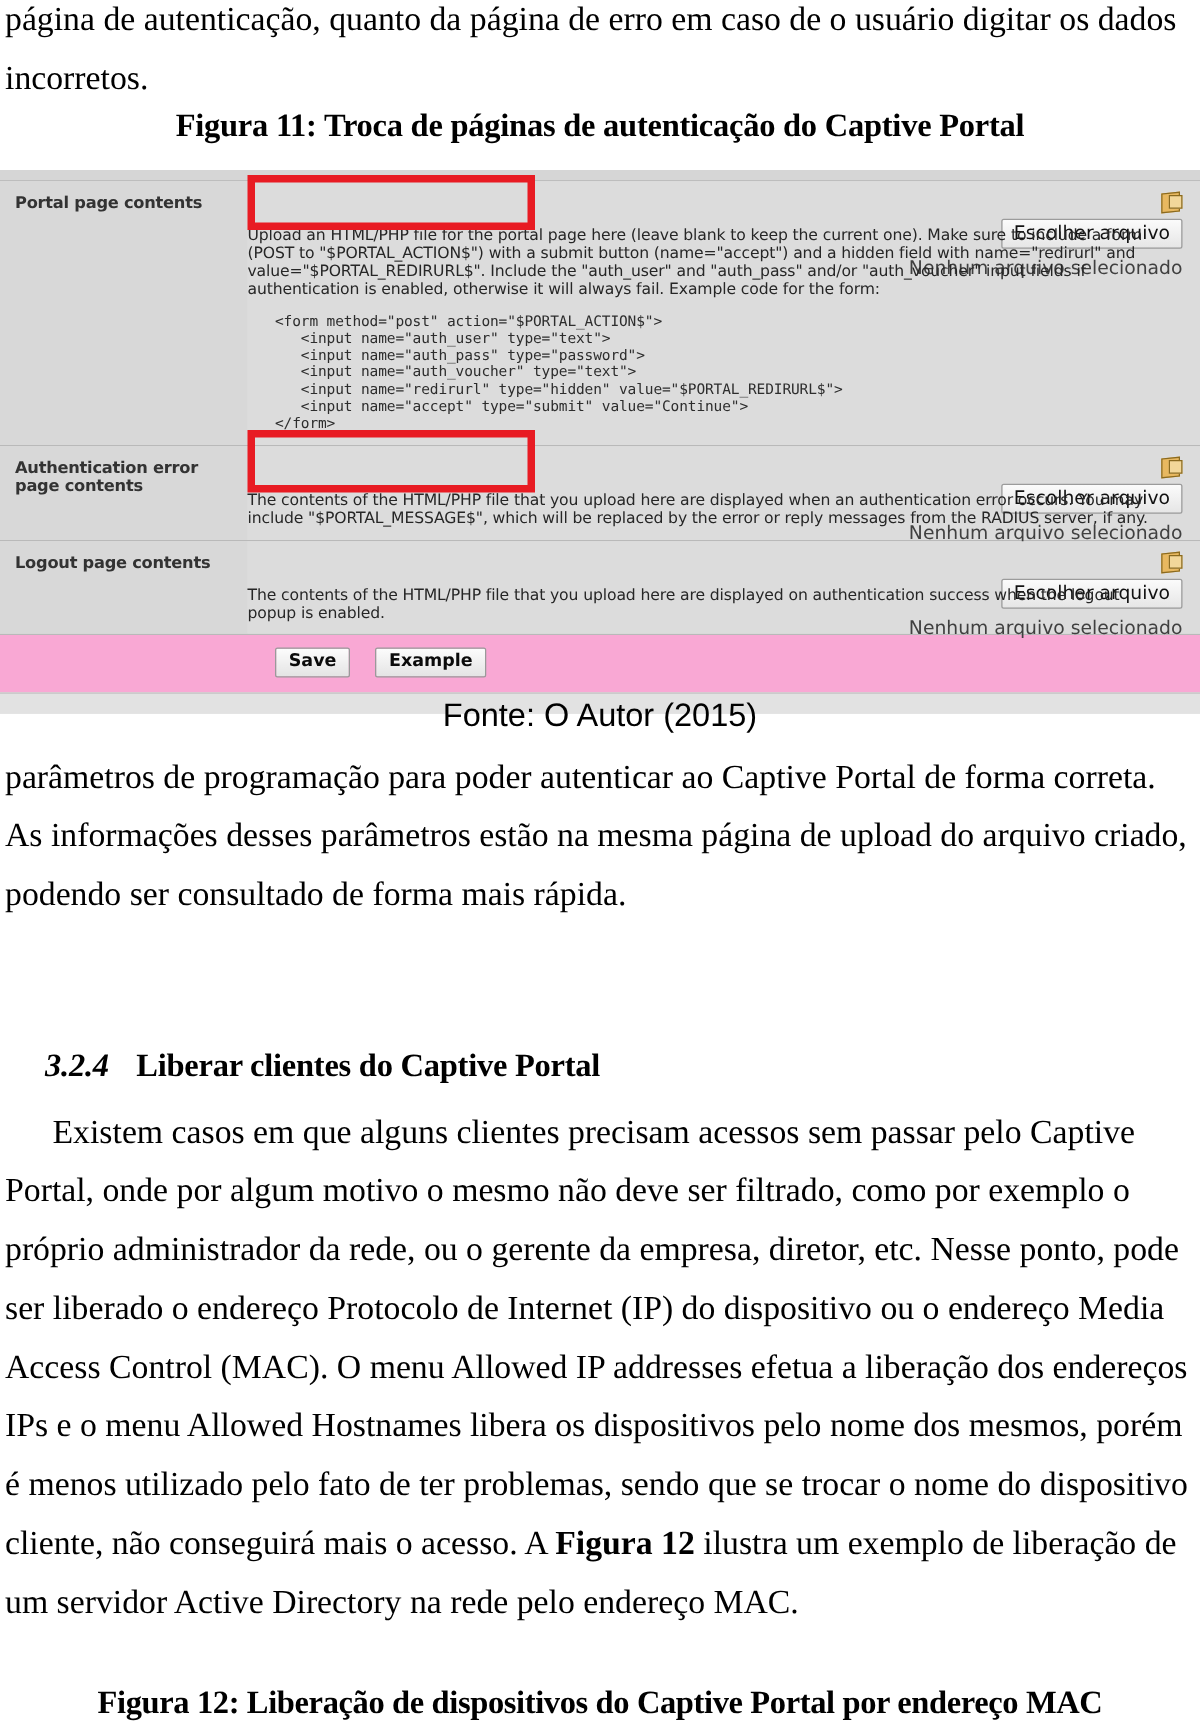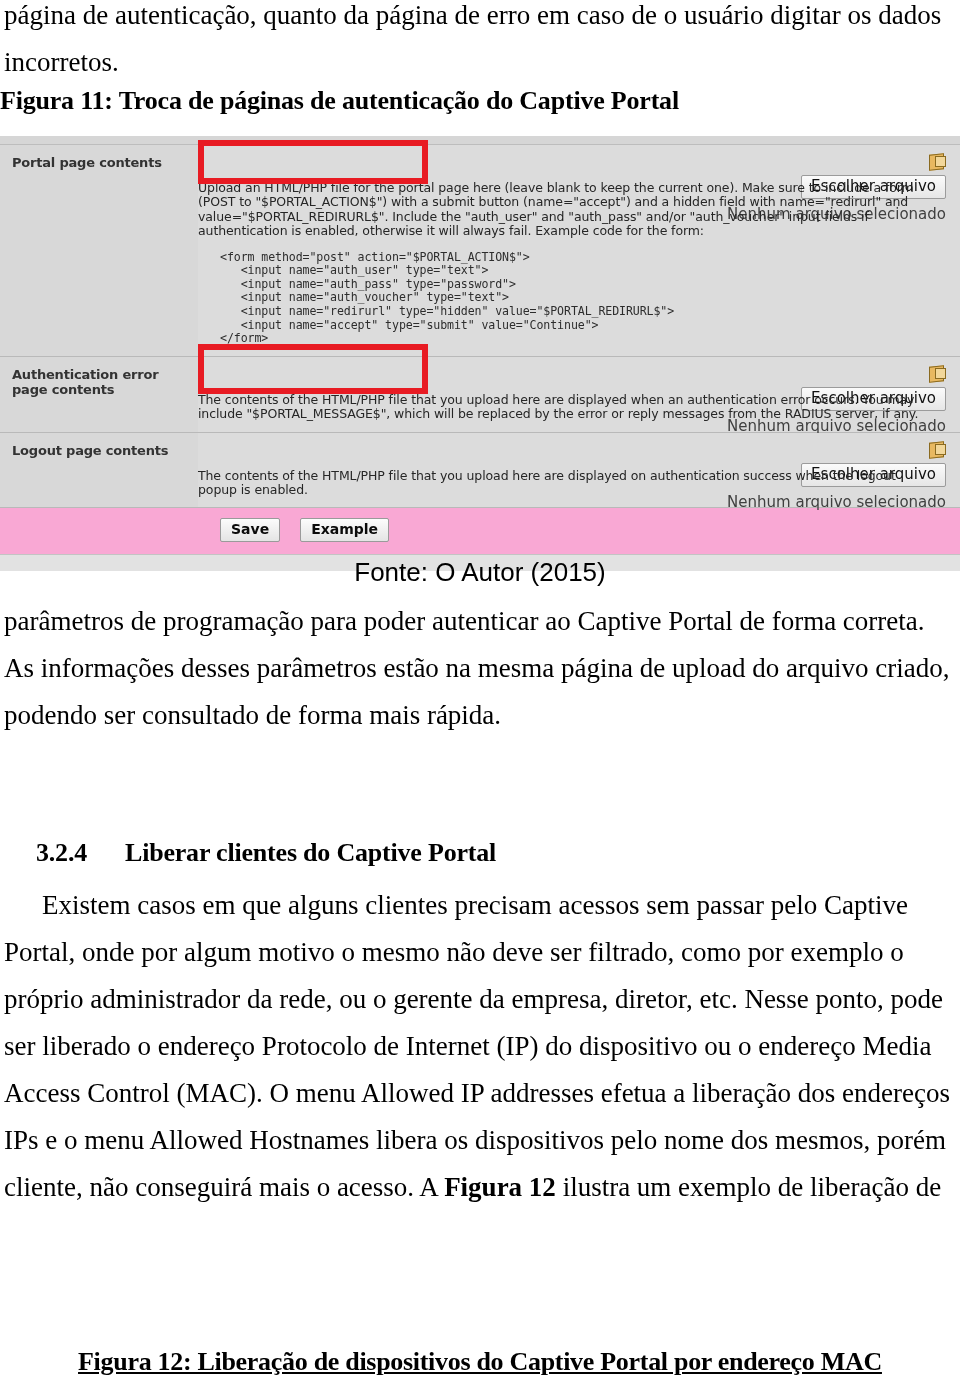--- a/index.html
+++ b/index.html
@@ -29,41 +29,41 @@
     font-size: 27px;
     line-height: 47px;
     text-align: justify;
     color: #000;
     margin: 0;
   }
   .para > span.line { display: block; }
   .para > span.line.last { text-align: left; }
 
   .fig-title {
-    text-align: left;
+    text-align: center;
     font-weight: bold;
     font-size: 26px;
     font-family: "Liberation Serif", "DejaVu Serif", serif;
     letter-spacing: -0.2px;
   }
 
   .source {
     text-align: center;
     font-size: 26px;
     font-family: Liberation Sans, sans-serif;
   }
 
   h3.section-heading {
     font-family: "Liberation Serif", "DejaVu Serif", serif;
     font-size: 26px;
     font-weight: bold;
     margin: 0;
     letter-spacing: -0.2px;
   }
-  h3.section-heading .num { margin-right: 38px; }
+  h3.section-heading .num { margin-right: 22px; font-style: italic; }
 
   .fig-caption-bottom {
     text-align: center;
     font-weight: bold;
     font-size: 26px;
     font-family: "Liberation Serif", "DejaVu Serif", serif;
     letter-spacing: -0.3px;
   }
 
   
@@ -306,21 +306,23 @@
   </div>
 
   <div style="position:absolute; left:4px; top:882px; width:952px;">
     <p class="para" style="margin:0;">
       <span class="line" style="text-indent:38px;">Existem casos em que alguns clientes precisam acessos sem passar pelo Captive</span>
       <span class="line">Portal, onde por algum motivo o mesmo não deve ser filtrado, como por exemplo o</span>
       <span class="line">próprio administrador da rede, ou o gerente da empresa, diretor, etc. Nesse ponto, pode</span>
       <span class="line">ser liberado o endereço Protocolo de Internet (IP) do dispositivo ou o endereço Media</span>
       <span class="line">Access Control (MAC).  O menu Allowed IP addresses efetua a liberação dos endereços</span>
       <span class="line">IPs e o menu Allowed Hostnames libera os dispositivos pelo nome dos mesmos, porém</span>
+      <span class="line">é menos utilizado pelo fato de ter problemas, sendo que se trocar o nome do dispositivo</span>
       <span class="line"><span>cliente, não conseguirá mais o acesso. A </span><b>Figura 12</b><span> ilustra um exemplo de liberação de</span></span>
+      <span class="line last">um servidor Active Directory na rede pelo endereço MAC.</span>
     </p>
   </div>
 
-  <div style="position:absolute; left:0; top:1347px; width:960px;text-decoration:underline;">
+  <div style="position:absolute; left:0; top:1347px; width:960px;">
     <div class="fig-caption-bottom">Figura 12: Liberação de dispositivos do Captive Portal por endereço MAC</div>
   </div>
 
 </div>
 
 </body></html>

